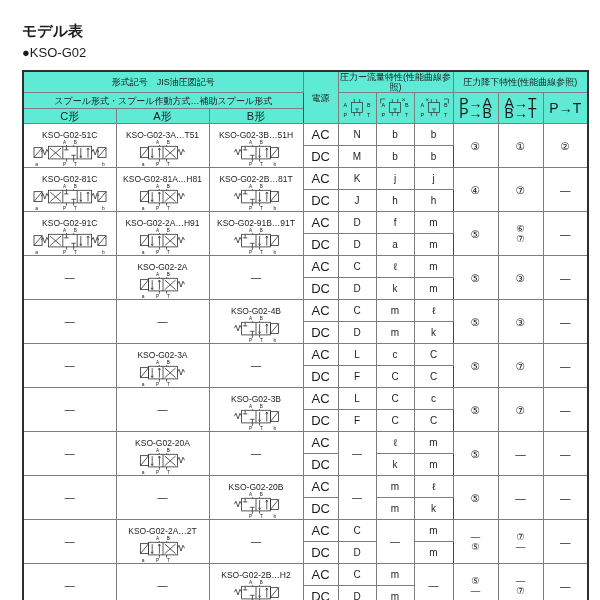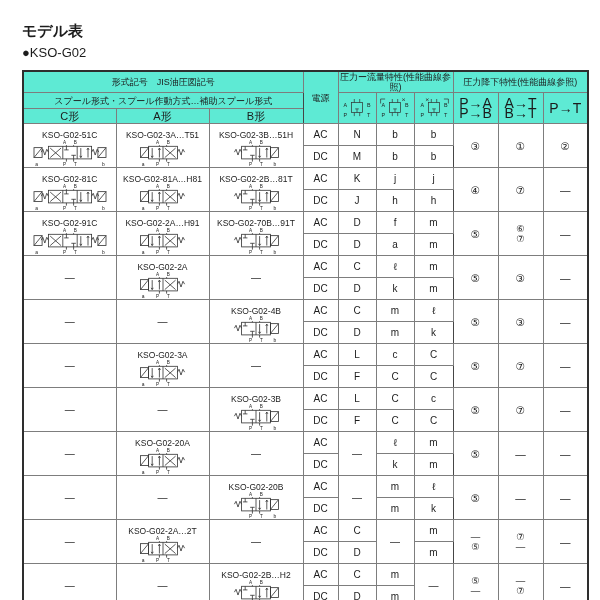--- a/index.html
+++ b/index.html
@@ -14,21 +14,21 @@
   thead tr{height:16px;}
   tbody tr{height:21.5px;}
   tbody tr.gs td{border-top:1.5px solid #454545;}
   .blh{border-left:1.5px solid #454545;}
   .spool-type{font-size:11px;}
   .drophead div{font-size:14px;line-height:8px;padding:1px 0;}
   .model-cell{font-size:10px;}
   .model-cell .code{font-size:8.5px;line-height:10px;margin-top:6px;white-space:nowrap;}
   .valve-svg{width:80px;height:27px;display:block;margin:0 auto;}
   .sym-svg{width:36px;height:24px;display:block;margin:0 auto;}
-  .pw{font-size:10px;}
+  .pw{font-size:13px;}
   .val{font-size:10px;}
   .drop{font-size:10.5px;}
   .drop .stk{font-size:9.5px;line-height:10px;}
   .dash{color:#2a2a2a;}
 </style>
 </head>
 <body>
 
 <h1 class="page-title">モデル表</h1>
 <div class="model-bullet">●KSO-G02</div>
@@ -413,21 +413,21 @@
               <path d="M58,13.5 l1.8,-3.2 l2.2,6.4 l2.2,-6.4 l1.8,3.2"></path>
             </g>
             <text x="36" y="4.8" font-size="5.2" fill="#222" text-anchor="middle" font-family="inherit">A</text>
             <text x="48" y="4.8" font-size="5.2" fill="#222" text-anchor="middle" font-family="inherit">B</text>
             <text x="36" y="29.2" font-size="5.2" fill="#222" text-anchor="middle" font-family="inherit">P</text>
             <text x="48" y="29.2" font-size="5.2" fill="#222" text-anchor="middle" font-family="inherit">T</text>
             <text x="20" y="29.2" font-size="5.5" fill="#222" text-anchor="middle" font-family="inherit">a</text>
           </svg>
         </td>
         <td class="model-cell" rowspan="2">
-          <div class="code">KSO-G02-70B…91T</div>
+          <div class="code">KSO-G02-91B…91T</div>
           <svg viewBox="0 0 84 30" class="valve-svg">
             <g stroke="#333" stroke-width="0.9" fill="none">
               <line x1="38" y1="5.7" x2="38" y2="7"></line>
               <line x1="46" y1="5.7" x2="46" y2="7"></line>
               <line x1="38" y1="21" x2="38" y2="24"></line>
               <line x1="46" y1="21" x2="46" y2="24"></line>
               <rect x="26" y="7" width="32" height="14"></rect>
               <line x1="42" y1="7" x2="42" y2="21"></line>
               <line x1="30" y1="7" x2="30" y2="11"></line>
               <line x1="27.5" y1="11" x2="32.5" y2="11"></line>

